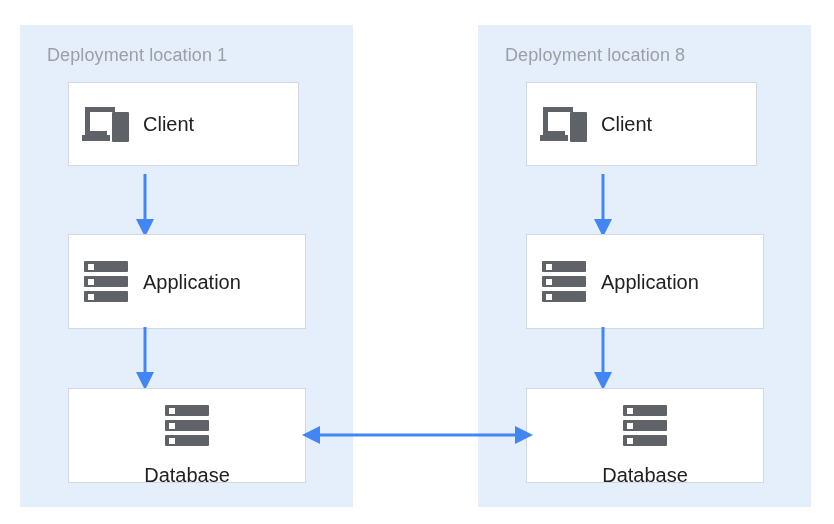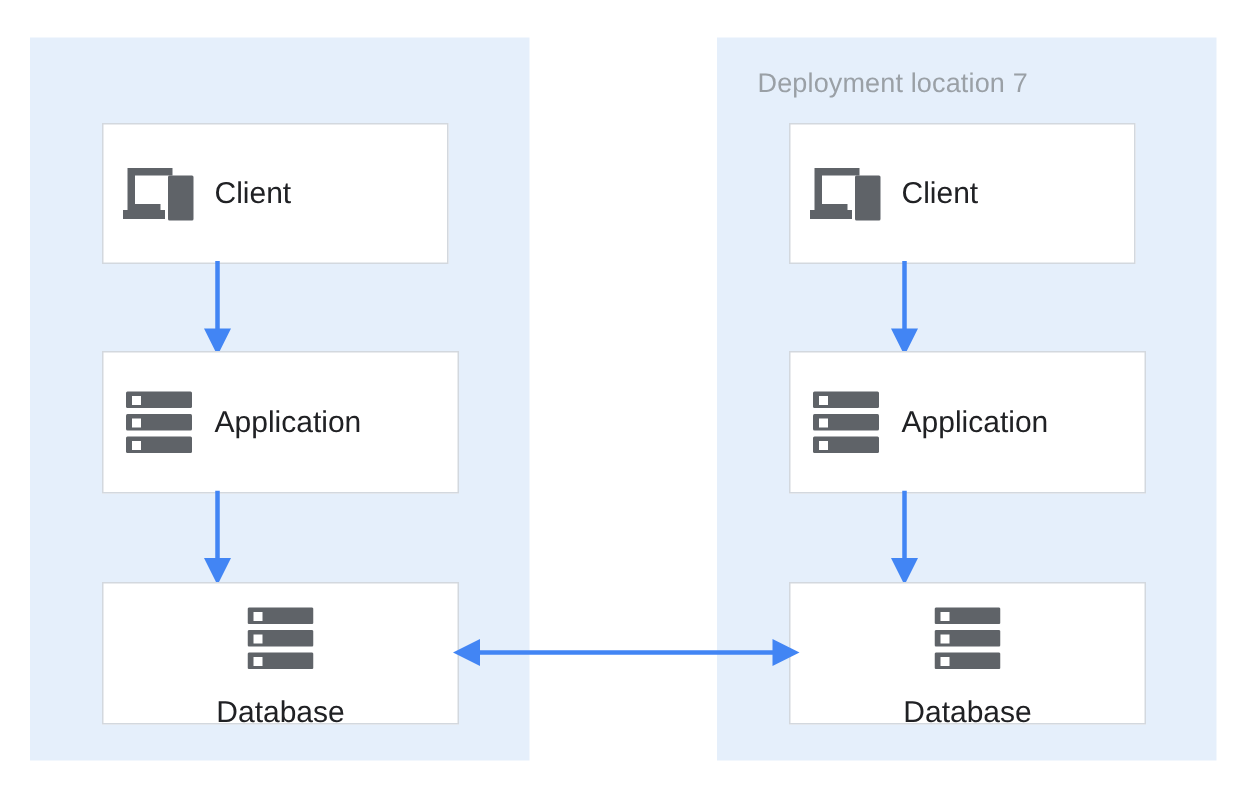--- a/index.html
+++ b/index.html
@@ -59,21 +59,21 @@
     justify-content: center;
   }
   .node .node-label {
     font-size: 20px;
     line-height: 24px;
     color: #202124;
     white-space: nowrap;
   }
 
   
-  .node.client    { left: 48px; top: 57px;  width: 231px; height: 94px; }
+  .node.client    { left: 48px; top: 57px;  width: 231px; height: 84px; }
   .node.app       { left: 48px; top: 209px; width: 238px; height: 95px; text-align: center; }
   .node.db        { left: 48px; top: 363px; width: 238px; height: 95px; flex-direction: column; }
 
   
   .devices-icon { width: 48px; height: 40px; display: block; }
   
   .server-icon  { width: 44px; height: 44px; display: block; }
 
   
   .arrow-v {
@@ -92,20 +92,21 @@
     height: 30px;
   }
 </style>
 </head>
 <body>
 
 <div id="diagram">
 
   <div class="panel loc1">
 
+    <div class="panel-label">Deployment location 1</div>
 
     <div class="node client">
       <span class="icon-slot">
         <svg class="devices-icon" viewBox="0 0 48 40" xmlns="http://www.w3.org/2000/svg">
           <path fill="#5f6368" d="M3 3 h30 v5 H8 v19 h17 v5 H3 z"></path>
           <rect x="0" y="31" width="28" height="6" fill="#5f6368"></rect>
           <path fill="#5f6368" d="M31 8 h15 a1 1 0 0 1 1 1 v28 a1 1 0 0 1 -1 1 h-15 a1 1 0 0 1 -1 -1 v-28 a1 1 0 0 1 1 -1 z
                                    M35 13 h7 v20 h-7 z"></path>
         </svg>
       </span>
@@ -151,21 +152,21 @@
           <rect x="4" y="34" width="6" height="6" fill="#ffffff"></rect>
         </svg>
       </span>
       <span class="node-label">Database</span>
     </div>
 
   </div>
 
   <div class="panel loc2">
 
-    <div class="panel-label">Deployment location 7</div>
+    <div class="panel-label">Deployment location 8</div>
 
     <div class="node client">
       <span class="icon-slot">
         <svg class="devices-icon" viewBox="0 0 48 40" xmlns="http://www.w3.org/2000/svg">
           <path fill="#5f6368" d="M3 3 h30 v5 H8 v19 h17 v5 H3 z"></path>
           <rect x="0" y="31" width="28" height="6" fill="#5f6368"></rect>
           <path fill="#5f6368" d="M31 8 h15 a1 1 0 0 1 1 1 v28 a1 1 0 0 1 -1 1 h-15 a1 1 0 0 1 -1 -1 v-28 a1 1 0 0 1 1 -1 z
                                    M35 13 h7 v20 h-7 z"></path>
         </svg>
       </span>

